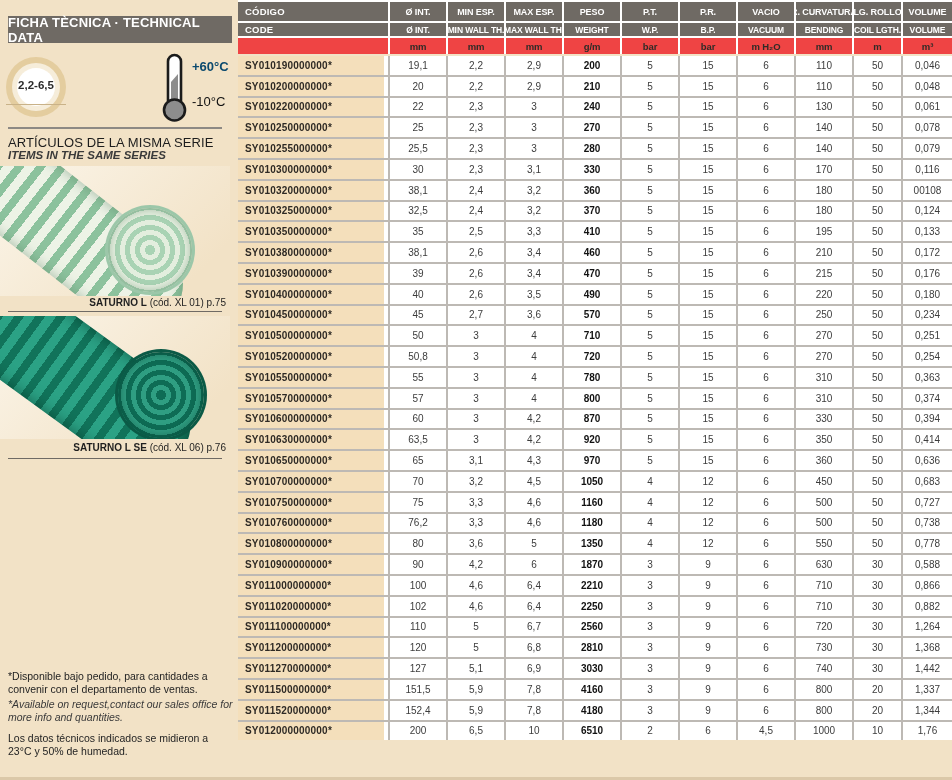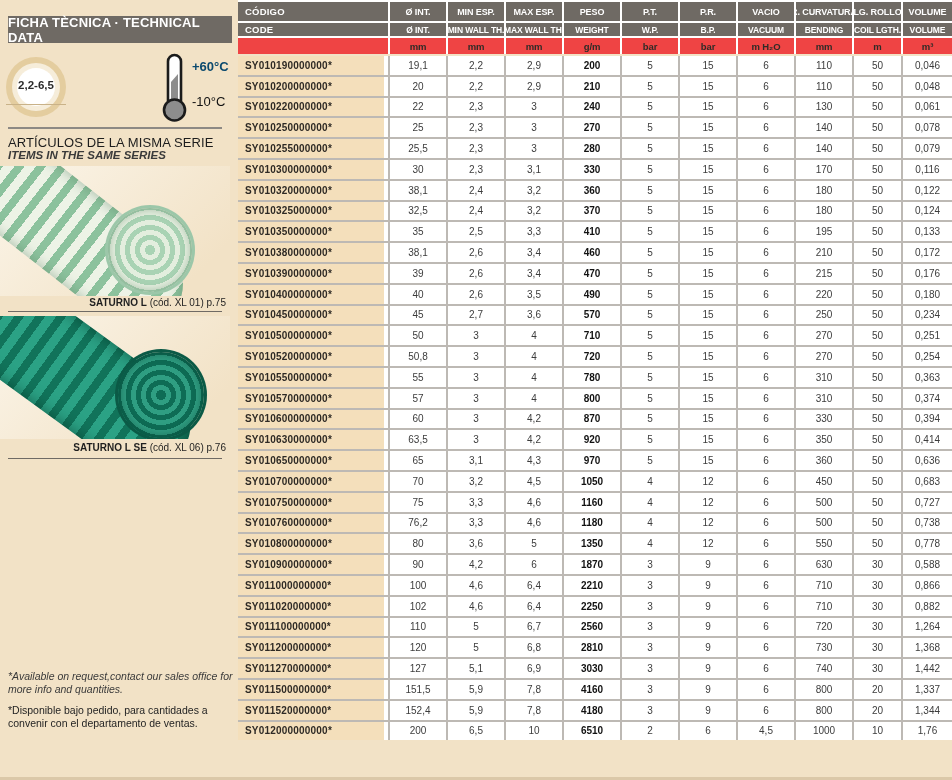--- a/index.html
+++ b/index.html
@@ -129,22 +129,23 @@
       <div class="tube tube2"></div>
       <div class="mouth2"></div>
     </div>
     <div class="caption caption2">
       <span class="cap-name">SATURNO L SE</span><span> (cód. XL 06) p.76</span>
     </div>
 
     <div class="rule r3"></div>
 
     <div class="footnotes">
+      <div class="fn">*Disponible bajo pedido, para cantidades a convenir con el departamento de ventas.</div>
       <div class="fn it">*Available on request,contact our sales office for more info and quantities.</div>
-      <div class="fn">*Disponible bajo pedido, para cantidades a convenir con el departamento de ventas.</div>
+      <div class="fn">Los datos técnicos indicados se midieron a 23°C y 50% de humedad.</div>
     </div>
   </div>
 
   <div class="tablewrap">
     <div class="thead">
       <div class="hrow hrow0" id="hrow0">
           <div class="hcell first">CÓDIGO</div>
           <div class="hcell">Ø INT.</div>
           <div class="hcell">MIN ESP.</div>
           <div class="hcell">MAX ESP.</div>
@@ -266,21 +267,21 @@
           <div class="dcell code">SY010320000000*</div>
           <div class="dcell">38,1</div>
           <div class="dcell">2,4</div>
           <div class="dcell">3,2</div>
           <div class="dcell peso">360</div>
           <div class="dcell">5</div>
           <div class="dcell">15</div>
           <div class="dcell">6</div>
           <div class="dcell">180</div>
           <div class="dcell">50</div>
-          <div class="dcell">0,122</div>
+          <div class="dcell">00108</div>
         </div>
         <div class="drow">
           <div class="dcell code">SY010325000000*</div>
           <div class="dcell">32,5</div>
           <div class="dcell">2,4</div>
           <div class="dcell">3,2</div>
           <div class="dcell peso">370</div>
           <div class="dcell">5</div>
           <div class="dcell">15</div>
           <div class="dcell">6</div>

